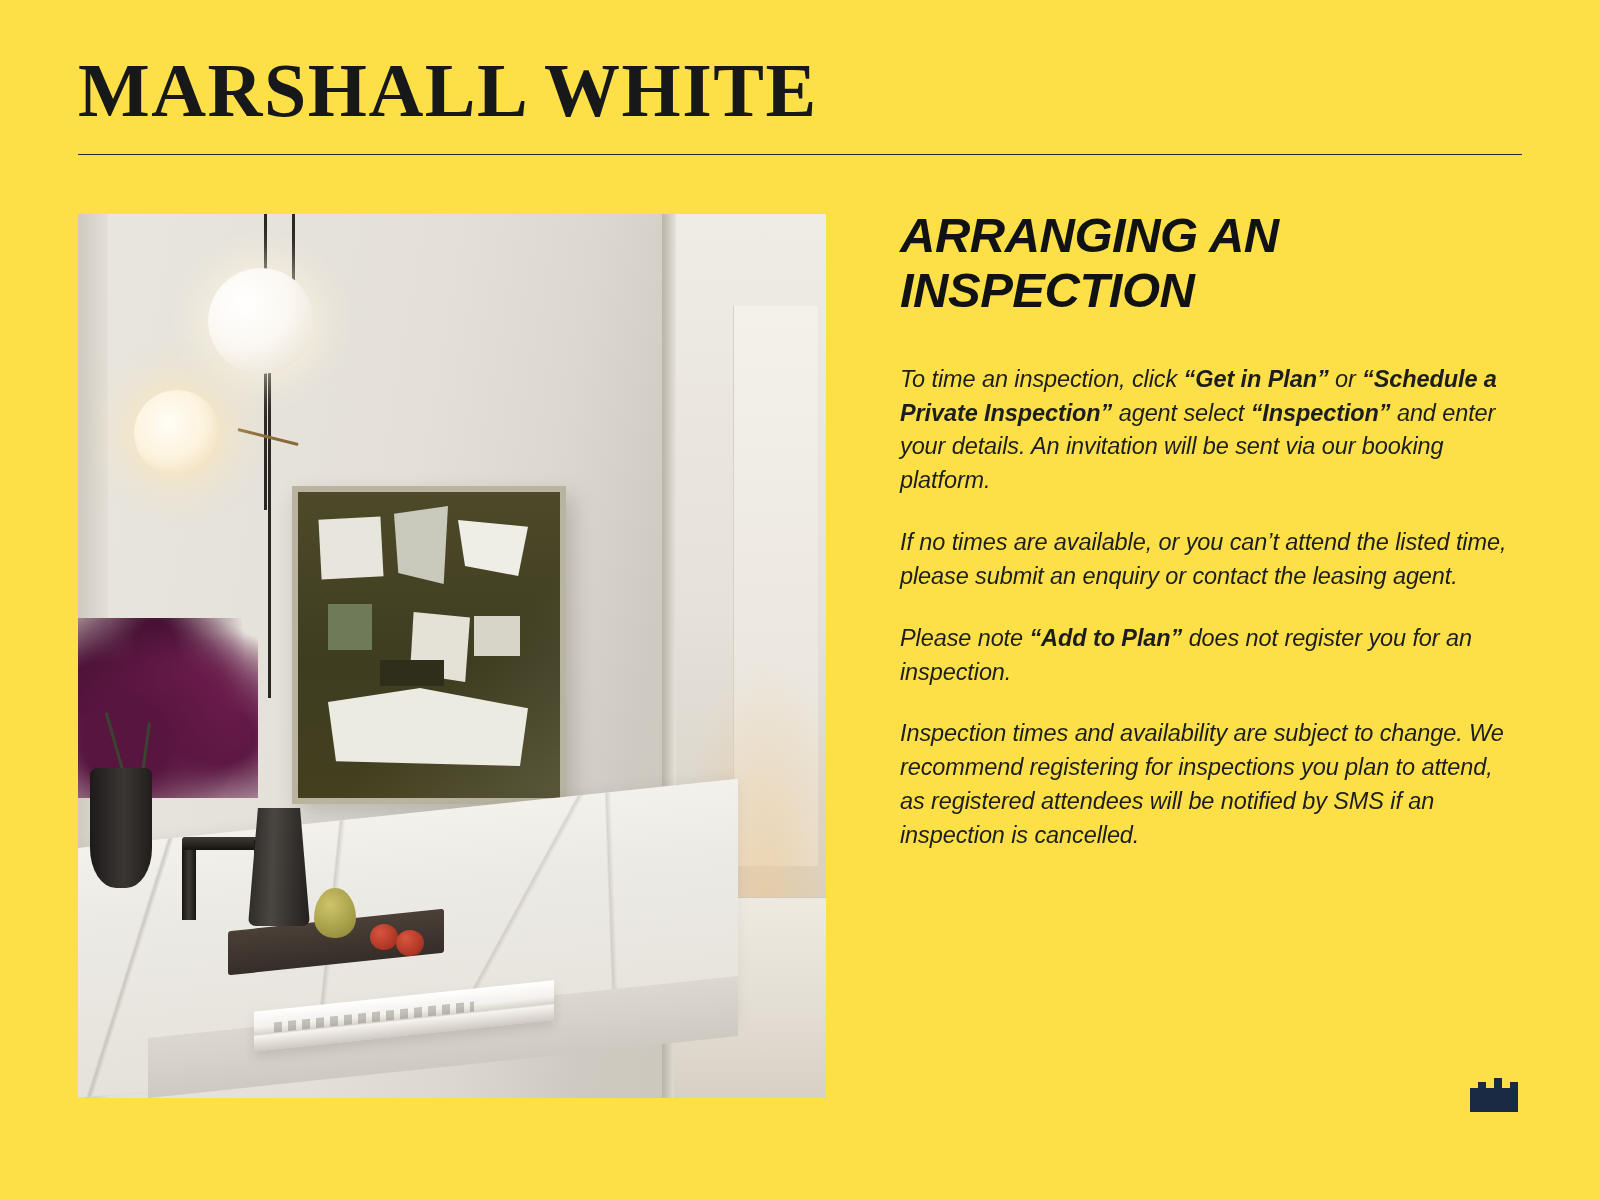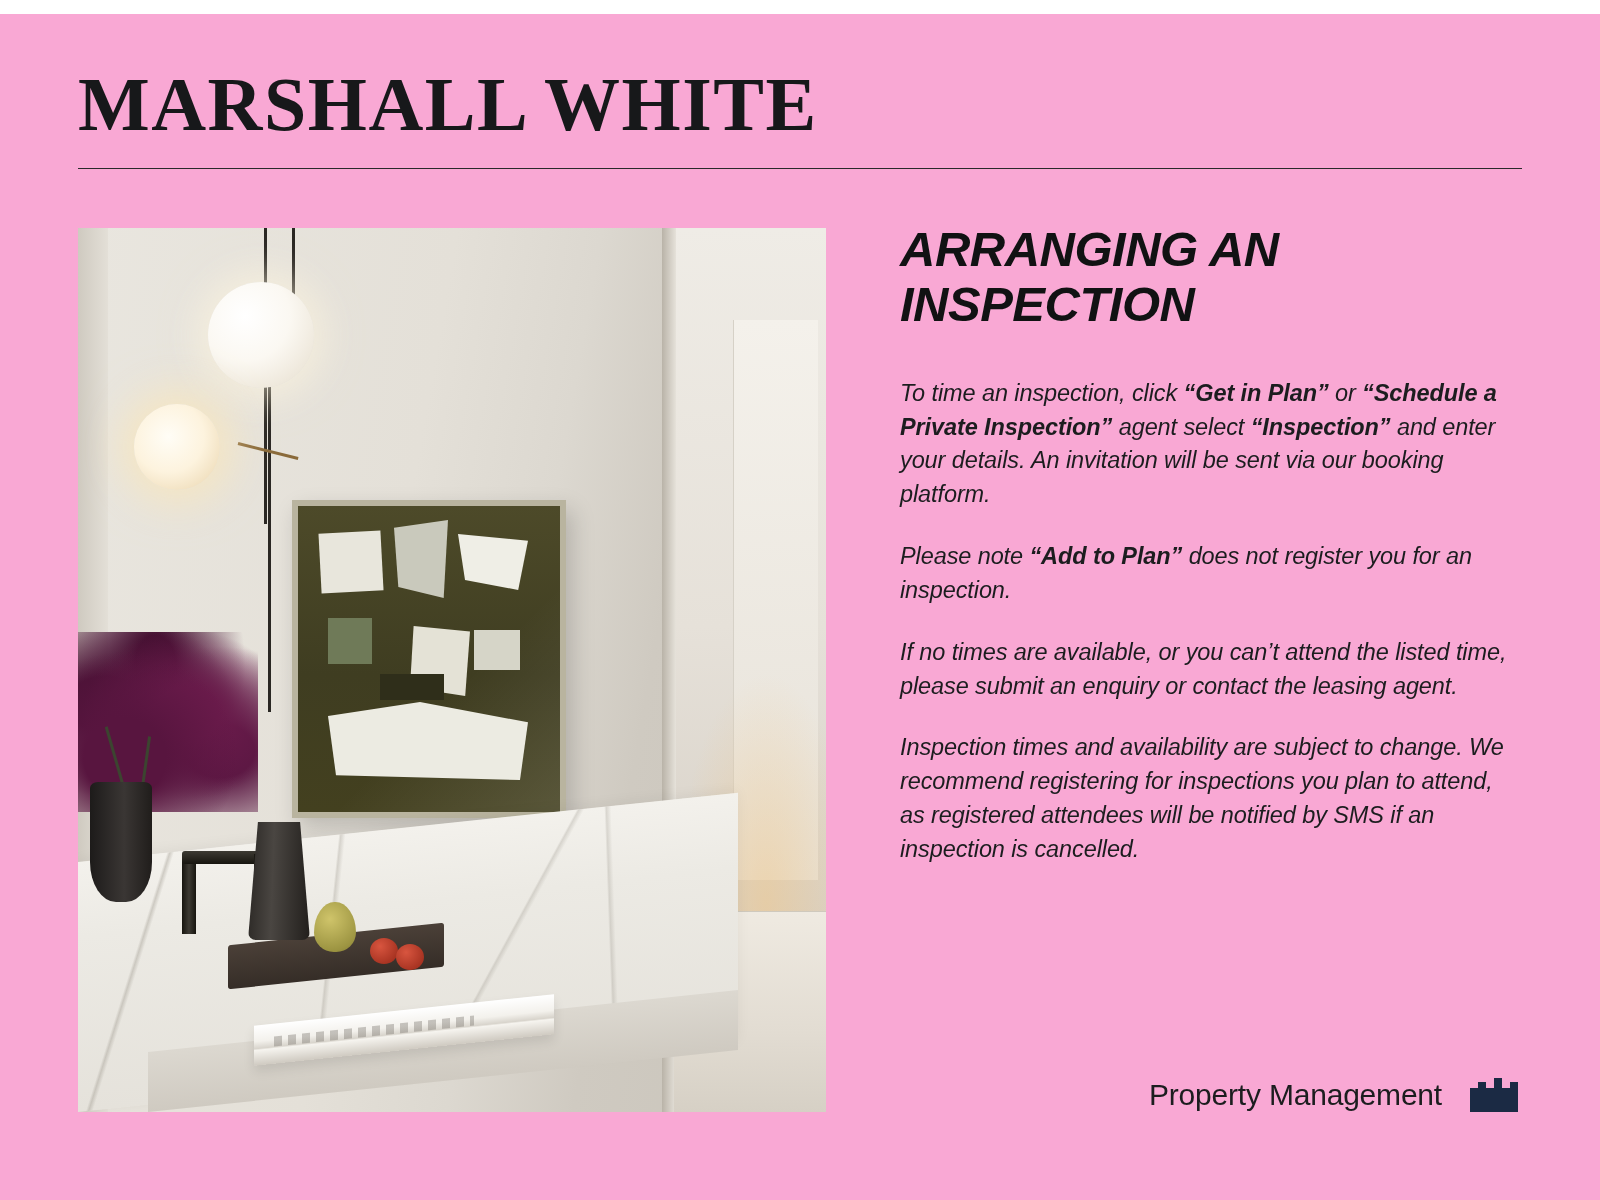--- a/index.html
+++ b/index.html
@@ -11,22 +11,21 @@
     width: 1600px;
     height: 1200px;
     font-family: "Liberation Sans", sans-serif;
     color: #1a1a1a;
     overflow: hidden;
     position: relative;
   }
   .page {
     position: absolute;
     inset: 0;
-    background: #f9a8d4;
-    margin-top: 14px;
+    background: #fde047;
   }
 
   
   .brand-header {
     position: absolute;
     left: 78px;
     top: 52px;
     width: 1444px;
   }
   .brand-title {
@@ -338,26 +337,25 @@
 
       <div class="books"></div>
       <div class="books-text"></div>
     </div>
   </div>
 
   <div class="content">
     <h2 class="headline">ARRANGING AN INSPECTION</h2>
     <div class="body-copy" id="body-copy">
         <p><span>To time an inspection, click </span><b>“Get in Plan”</b><span> or </span><b>“Schedule a Private Inspection”</b><span> agent select </span><b>“Inspection”</b><span> and enter your details. An invitation will be sent via our booking platform.</span></p>
+        <p><span>If no times are available, or you can’t attend the listed time, please submit an enquiry or contact the leasing agent.</span></p>
         <p><span>Please note </span><b>“Add to Plan”</b><span> does not register you for an inspection.</span></p>
-        <p><span>If no times are available, or you can’t attend the listed time, please submit an enquiry or contact the leasing agent.</span></p>
         <p><span>Inspection times and availability are subject to change. We recommend registering for inspections you plan to attend, as registered attendees will be notified by SMS if an inspection is cancelled.</span></p>
       </div>
   </div>
 
   <div class="footer">
-    <div class="footer-label">Property Management</div>
     <svg class="footer-mark" viewBox="0 0 52 38" aria-hidden="true">
       <path d="M2 36 L2 12 L10 12 L10 6 L18 6 L18 12 L26 12 L26 2 L34 2 L34 12 L42 12 L42 6 L50 6 L50 36 Z" fill="#1b2a44"></path>
     </svg>
   </div>
 
 </div>
 
 </body></html>

